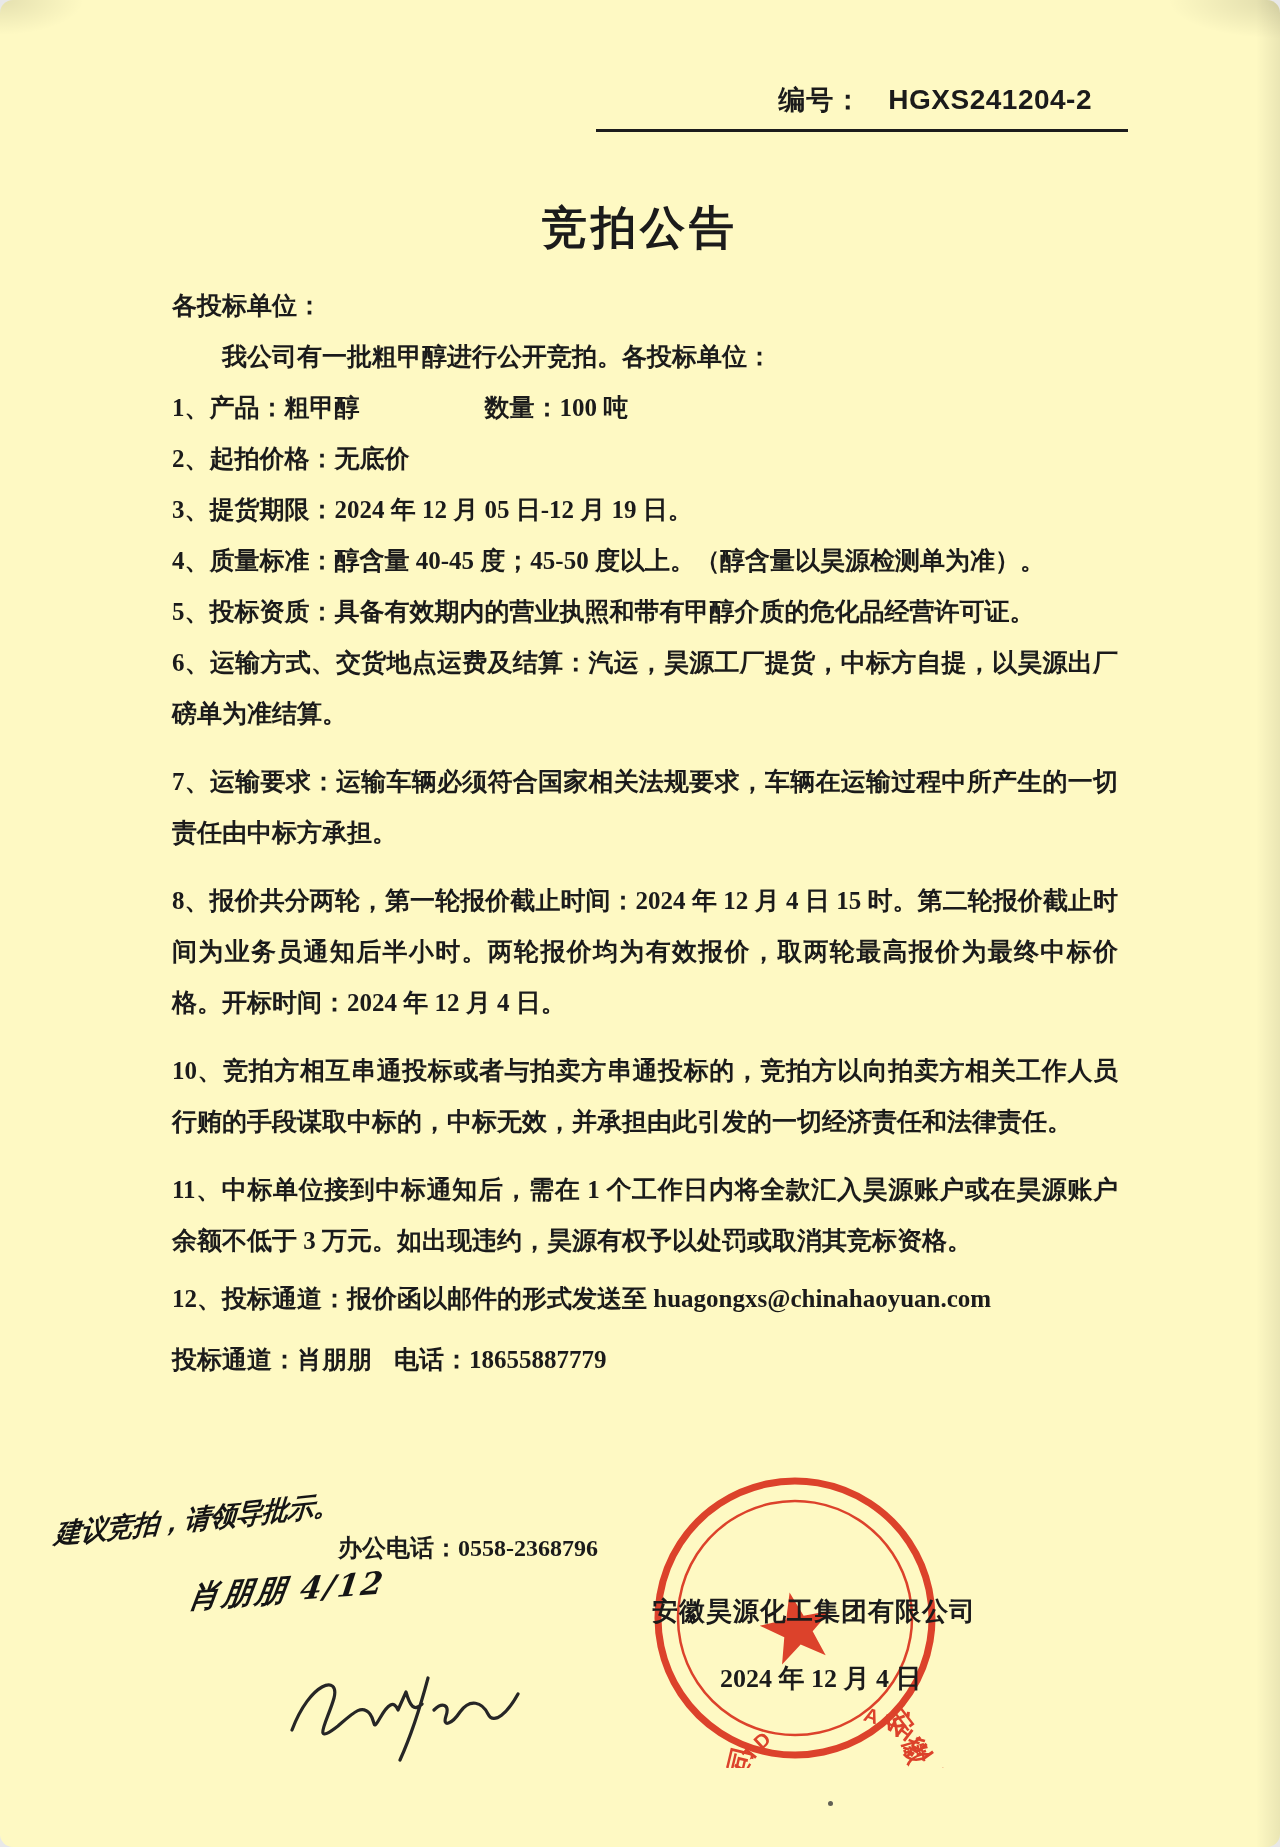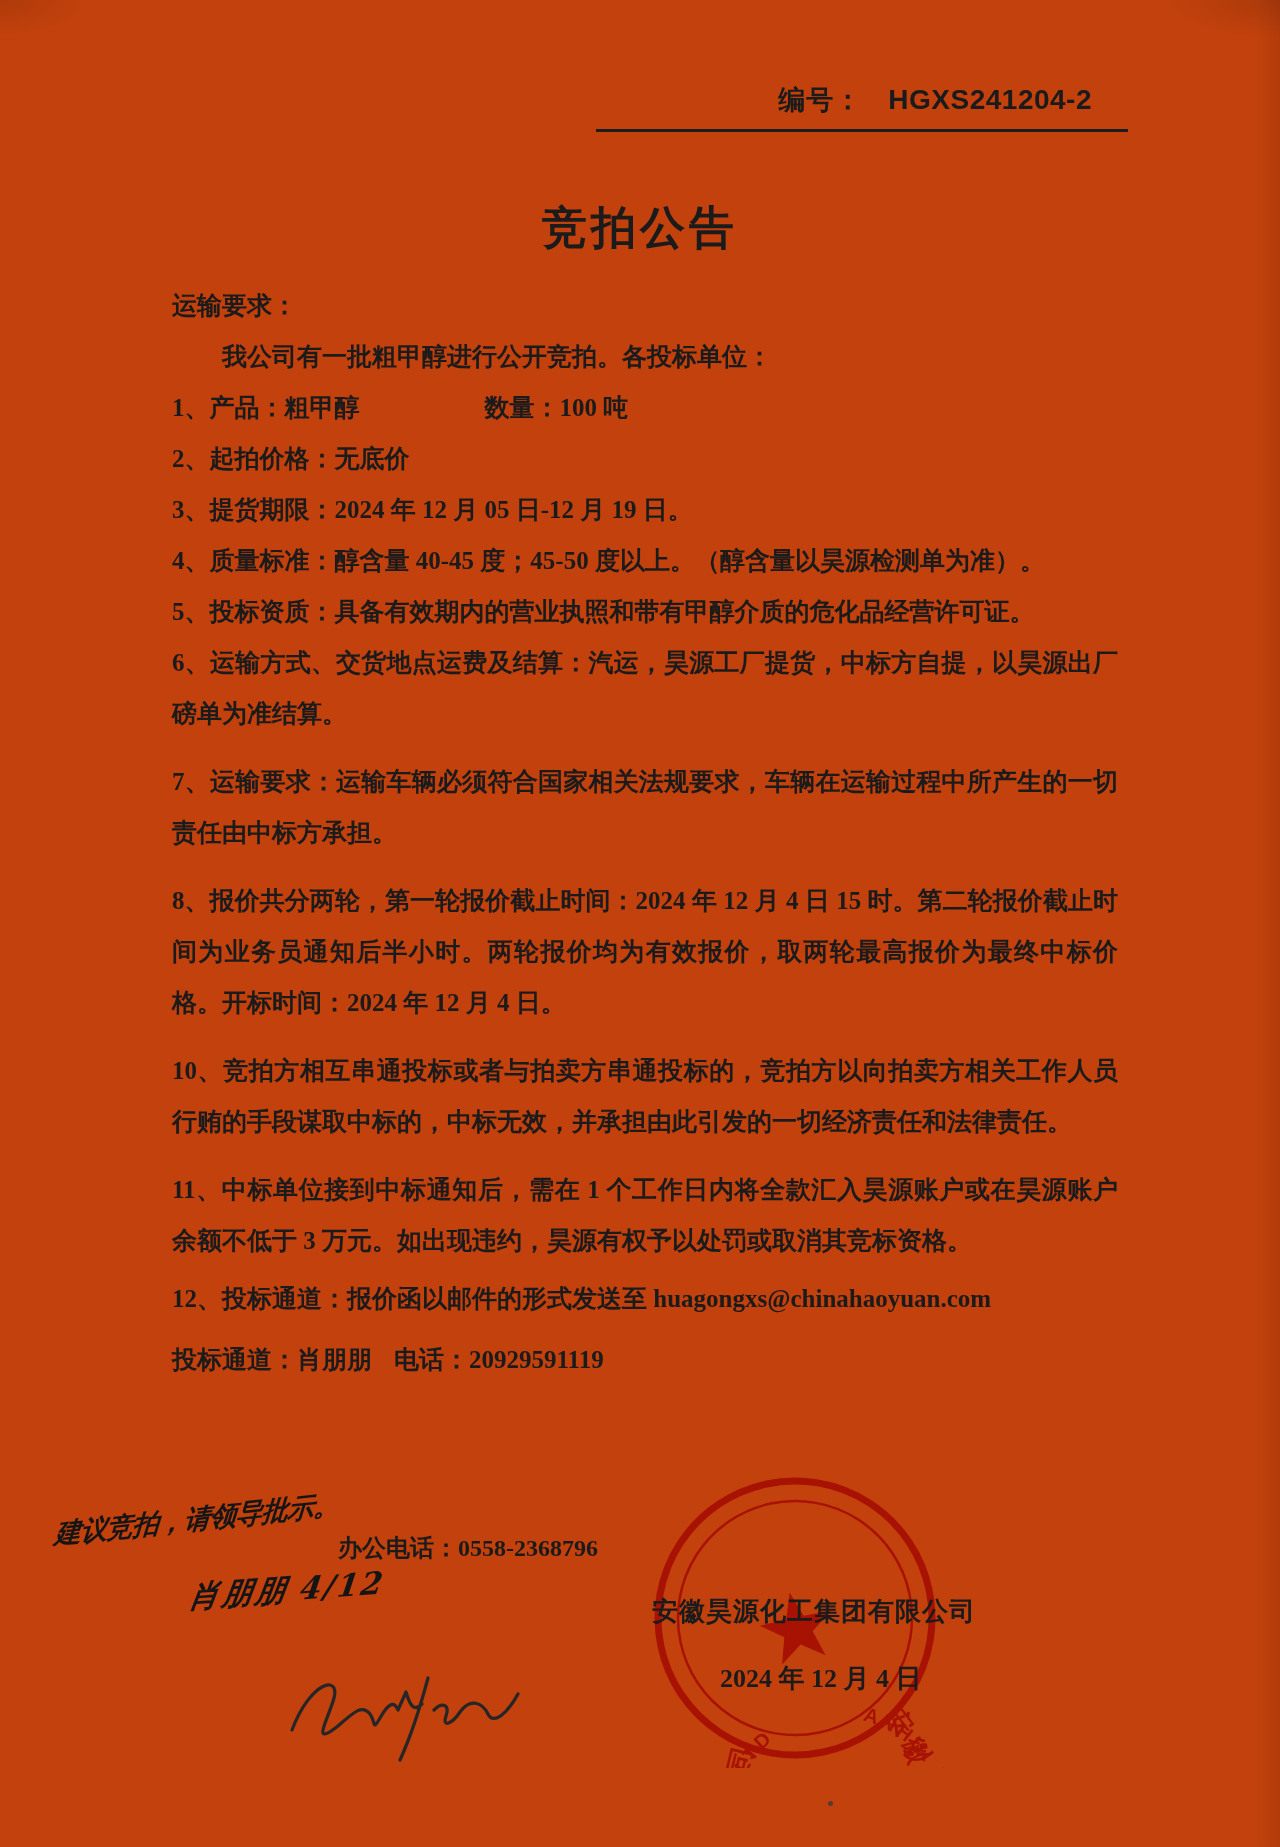--- a/index.html
+++ b/index.html
@@ -1,23 +1,24 @@
 <!DOCTYPE html>
 <html><head>
 <meta charset="utf-8">
 <style>
   html,body{margin:0;padding:0;background:#e8e8e8;}
   .page{
     position:relative;
     width:1280px;height:1847px;
     margin:0 auto;
-    background:#c2410c;
+    background:#fef9c3;
     overflow:hidden;
     font-family:"Liberation Serif","DejaVu Serif",serif;
     color:#1b1b1b;
+    border-radius:13px;
   }
   
   .page::after{
     content:'';position:absolute;top:0;right:0;width:24px;height:100%;
     background:linear-gradient(to right,rgba(0,0,0,0),rgba(0,0,0,0.08));
     pointer-events:none;
   }
   .page::before{
     content:'';position:absolute;top:0;left:0;width:100%;height:70px;
     background:
@@ -111,37 +112,37 @@
 <div class="page">
 
   <div class="ref-row">
     <span>编号：</span><span class="ref-num">HGXS241204-2</span>
   </div>
   <div class="ref-rule"></div>
 
   <h1 class="doc-title">竞拍公告</h1>
 
   <div class="doc-body">
-    <p>运输要求：</p>
+    <p>各投标单位：</p>
     <p class="indent">我公司有一批粗甲醇进行公开竞拍。各投标单位：</p>
     <p>1、产品：粗甲醇　　　　　数量：100 吨</p>
     <p>2、起拍价格：无底价</p>
     <p>3、提货期限：2024 年 12 月 05 日-12 月 19 日。</p>
     <p>4、质量标准：醇含量 40-45 度；45-50 度以上。（醇含量以昊源检测单为准）。</p>
     <p>5、投标资质：具备有效期内的营业执照和带有甲醇介质的危化品经营许可证。</p>
     <p>6、运输方式、交货地点运费及结算：汽运，昊源工厂提货，中标方自提，以昊源出厂磅单为准结算。</p>
     <p class="gap-lg">7、运输要求：运输车辆必须符合国家相关法规要求，车辆在运输过程中所产生的一切责任由中标方承担。</p>
     <p class="gap-lg">8、报价共分两轮，第一轮报价截止时间：2024 年 12 月 4 日 15 时。第二轮报价截止时间为业务员通知后半小时。两轮报价均为有效报价，取两轮最高报价为最终中标价格。开标时间：2024 年 12 月 4 日。</p>
     <p class="gap-lg">10、竞拍方相互串通投标或者与拍卖方串通投标的，竞拍方以向拍卖方相关工作人员行贿的手段谋取中标的，中标无效，并承担由此引发的一切经济责任和法律责任。</p>
     <p class="gap-lg">11、中标单位接到中标通知后，需在 1 个工作日内将全款汇入昊源账户或在昊源账户余额不低于 3 万元。如出现违约，昊源有权予以处罚或取消其竞标资格。</p>
     <p class="gap-sm">12、投标通道：报价函以邮件的形式发送至 huagongxs@chinahaoyuan.com</p>
 
     <div class="contacts-row">
       <div class="contacts-left">
-        <span>投标通道：肖朋朋</span><span>电话：20929591119</span>
+        <span>投标通道：肖朋朋</span><span>电话：18655887779</span>
       </div>
     </div>
   </div>
 
   <div class="office-phone">办公电话：0558-2368796</div>
 
   <div class="hw hw-note">建议竞拍，请领导批示。</div>
   <div class="hw hw-approver">肖朋朋 4/12</div>
 
   <div class="sig-company">安徽昊源化工集团有限公司</div>

